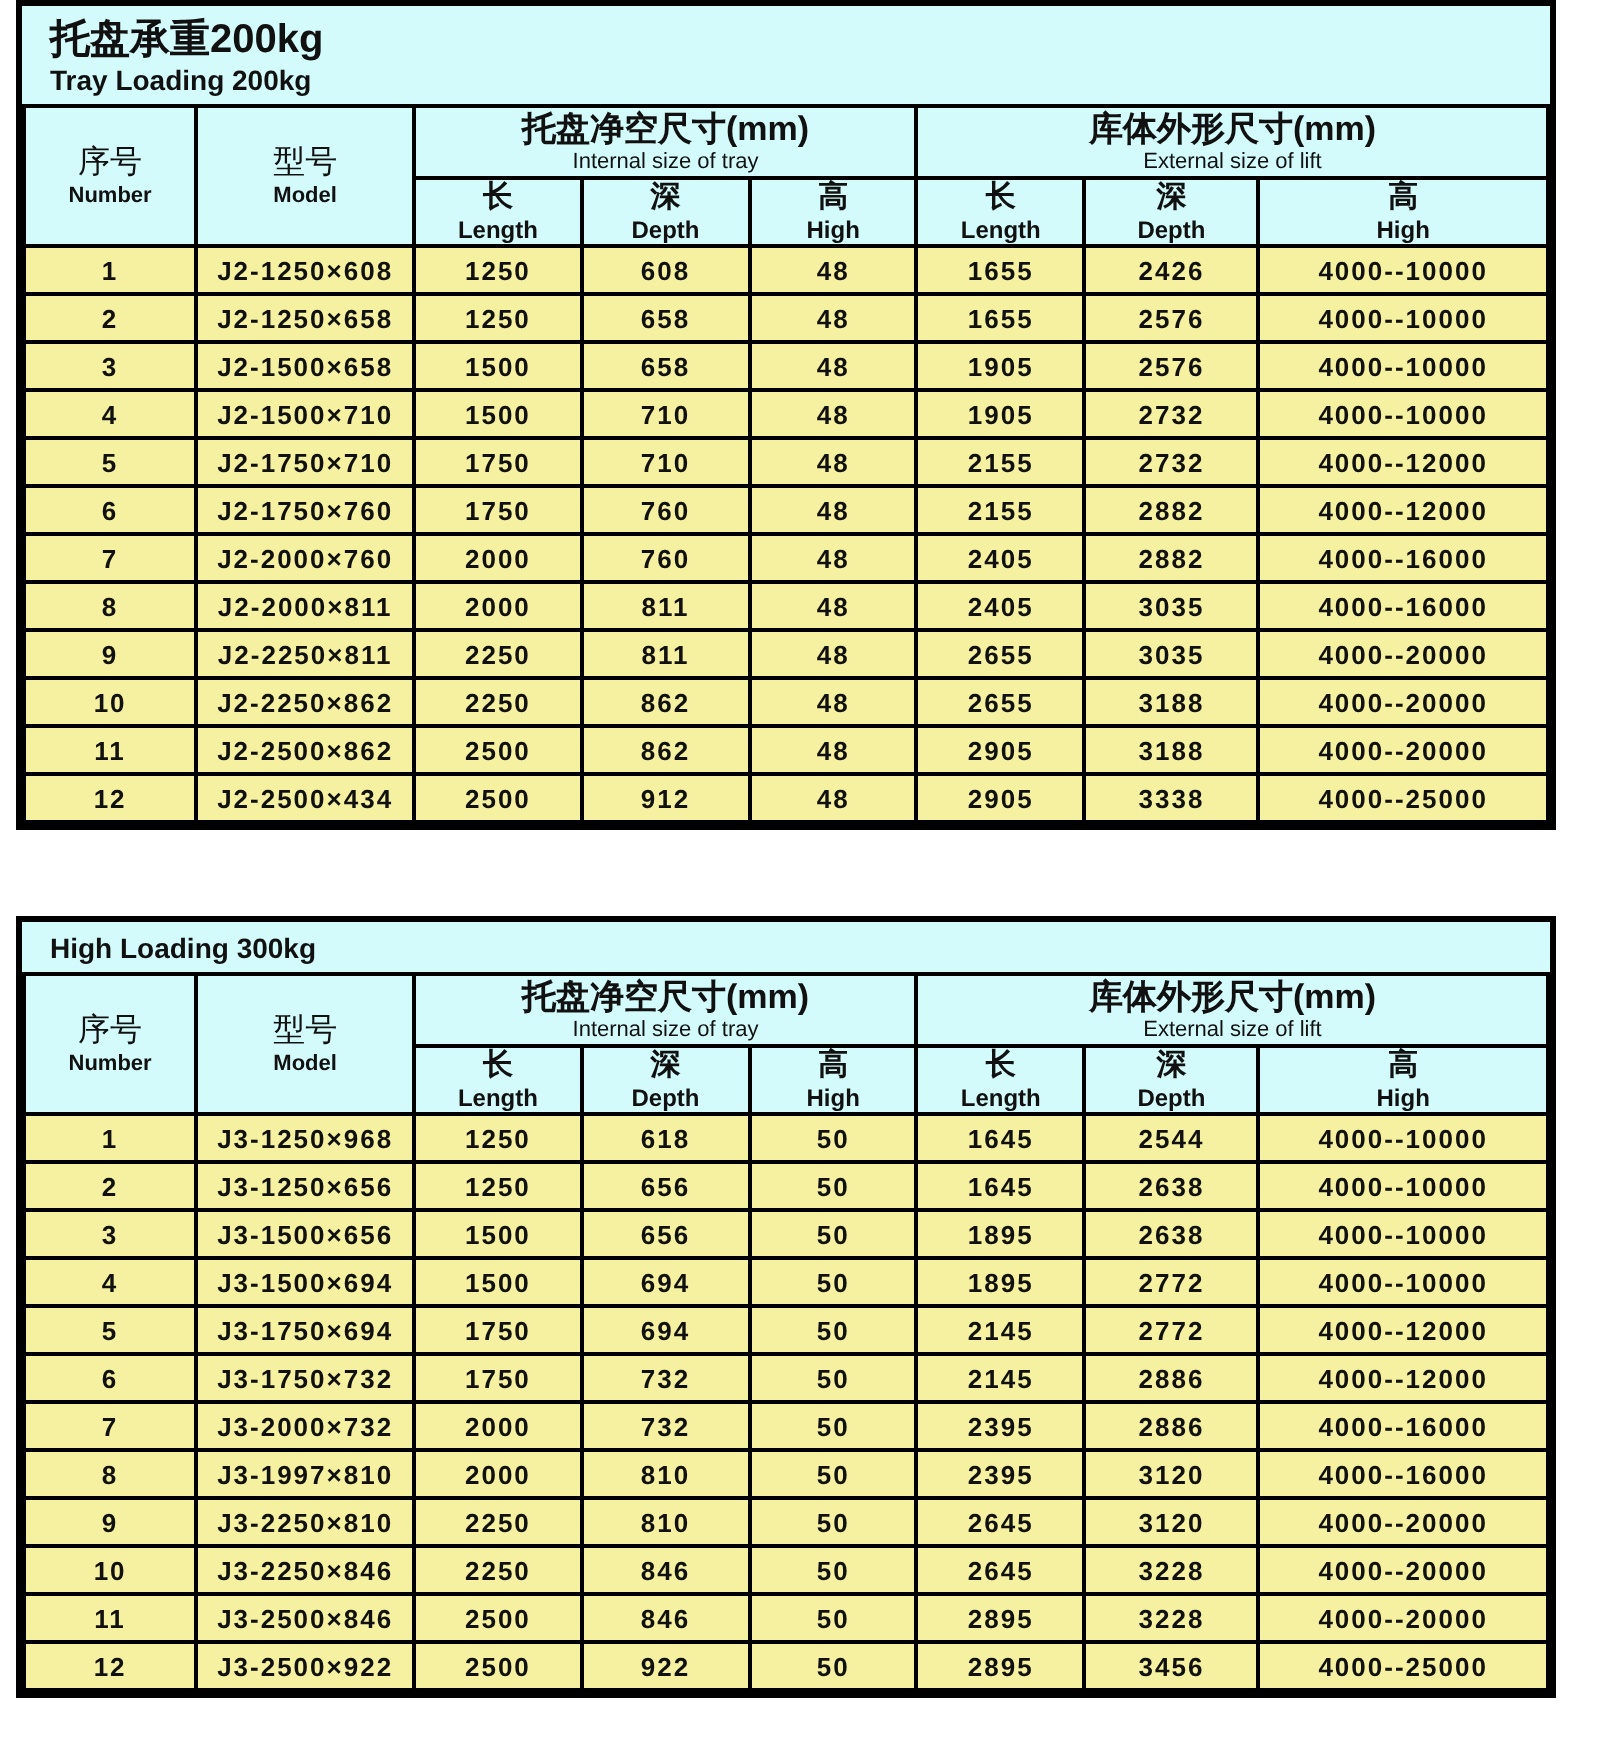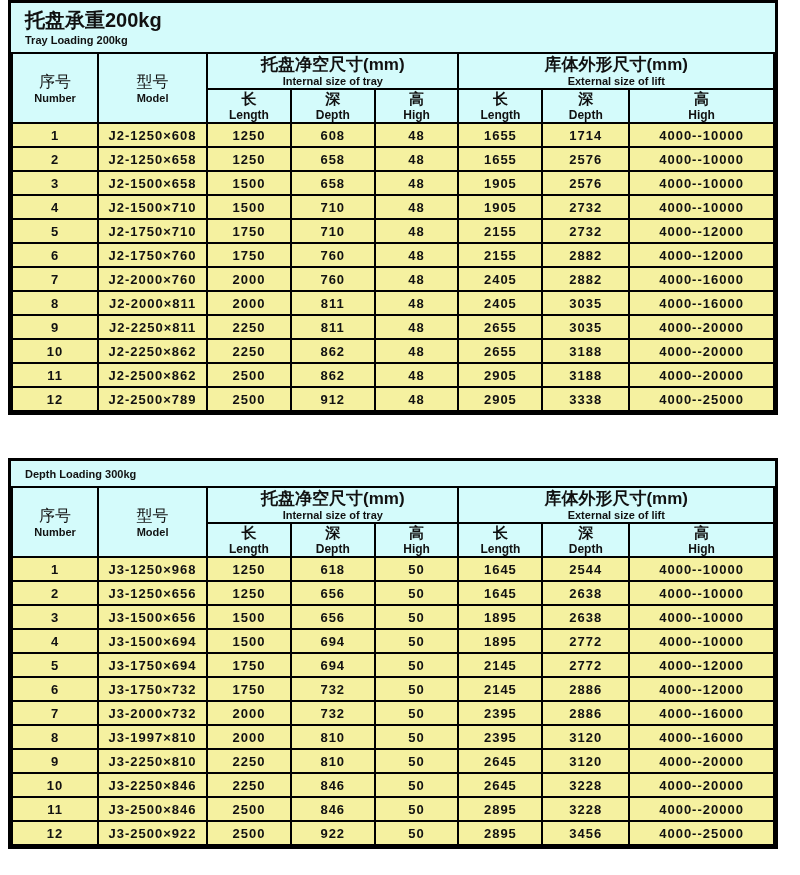--- a/index.html
+++ b/index.html
@@ -28,21 +28,21 @@
   .panel-title{
     padding:5px 0 4px 14px;
     background:var(--header-bg);
   }
   .title-cn{
     font-size:20px;
     font-weight:bold;
     line-height:24px;
   }
   .title-en{
-    font-size:11px;
+    font-size:14px;
     font-weight:bold;
     line-height:16px;
   }
   table.spec-table{
     width:100%;
     border-collapse:collapse;
     table-layout:fixed;
   }
   .spec-table th,.spec-table td{
     border:2px solid var(--border);
@@ -58,21 +58,21 @@
     background:var(--row-bg);
     height:24px;
     font-size:13px;
     font-weight:bold;
     letter-spacing:1px;
     padding:1px 0;
   }
   .h-cn{font-size:16px;font-weight:normal;line-height:20px;}
   .h-en{font-size:11px;font-weight:bold;line-height:13px;}
   .g-cn{font-size:17px;font-weight:bold;line-height:21px;}
-  .g-en{font-size:11px;font-weight:bold;line-height:13px;}
+  .g-en{font-size:11px;font-weight:normal;line-height:13px;}
   .s-cn{font-size:15px;font-weight:bold;line-height:18px;}
   .s-en{font-size:12px;font-weight:bold;line-height:14px;}
   col.c-number{width:11.3%;}
   col.c-model{width:14.3%;}
   col.c-il{width:11%;}
   col.c-id{width:11%;}
   col.c-ih{width:11%;}
   col.c-el{width:11%;}
   col.c-ed{width:11.4%;}
   col.c-eh{width:19%;}
@@ -143,21 +143,21 @@
       </tr>
     </thead>
     <tbody>
         <tr>
           <td>1</td>
           <td>J2-1250×608</td>
           <td>1250</td>
           <td>608</td>
           <td>48</td>
           <td>1655</td>
-          <td>1714</td>
+          <td>2426</td>
           <td>4000--10000</td>
         </tr>
         <tr>
           <td>2</td>
           <td>J2-1250×658</td>
           <td>1250</td>
           <td>658</td>
           <td>48</td>
           <td>1655</td>
           <td>2576</td>
@@ -248,35 +248,35 @@
           <td>J2-2500×862</td>
           <td>2500</td>
           <td>862</td>
           <td>48</td>
           <td>2905</td>
           <td>3188</td>
           <td>4000--20000</td>
         </tr>
         <tr>
           <td>12</td>
-          <td>J2-2500×789</td>
+          <td>J2-2500×434</td>
           <td>2500</td>
           <td>912</td>
           <td>48</td>
           <td>2905</td>
           <td>3338</td>
           <td>4000--25000</td>
         </tr>
       </tbody>
   </table>
 </div>
 
 <div class="panel panel-2">
   <div class="panel-title">
-    <div class="title-en">Depth Loading 300kg</div>
+    <div class="title-en">High Loading 300kg</div>
   </div>
   <table class="spec-table">
     <colgroup>
       <col class="c-number">
         <col class="c-model">
       <col class="c-il">
         <col class="c-id">
         <col class="c-ih">
       <col class="c-el">
         <col class="c-ed">

